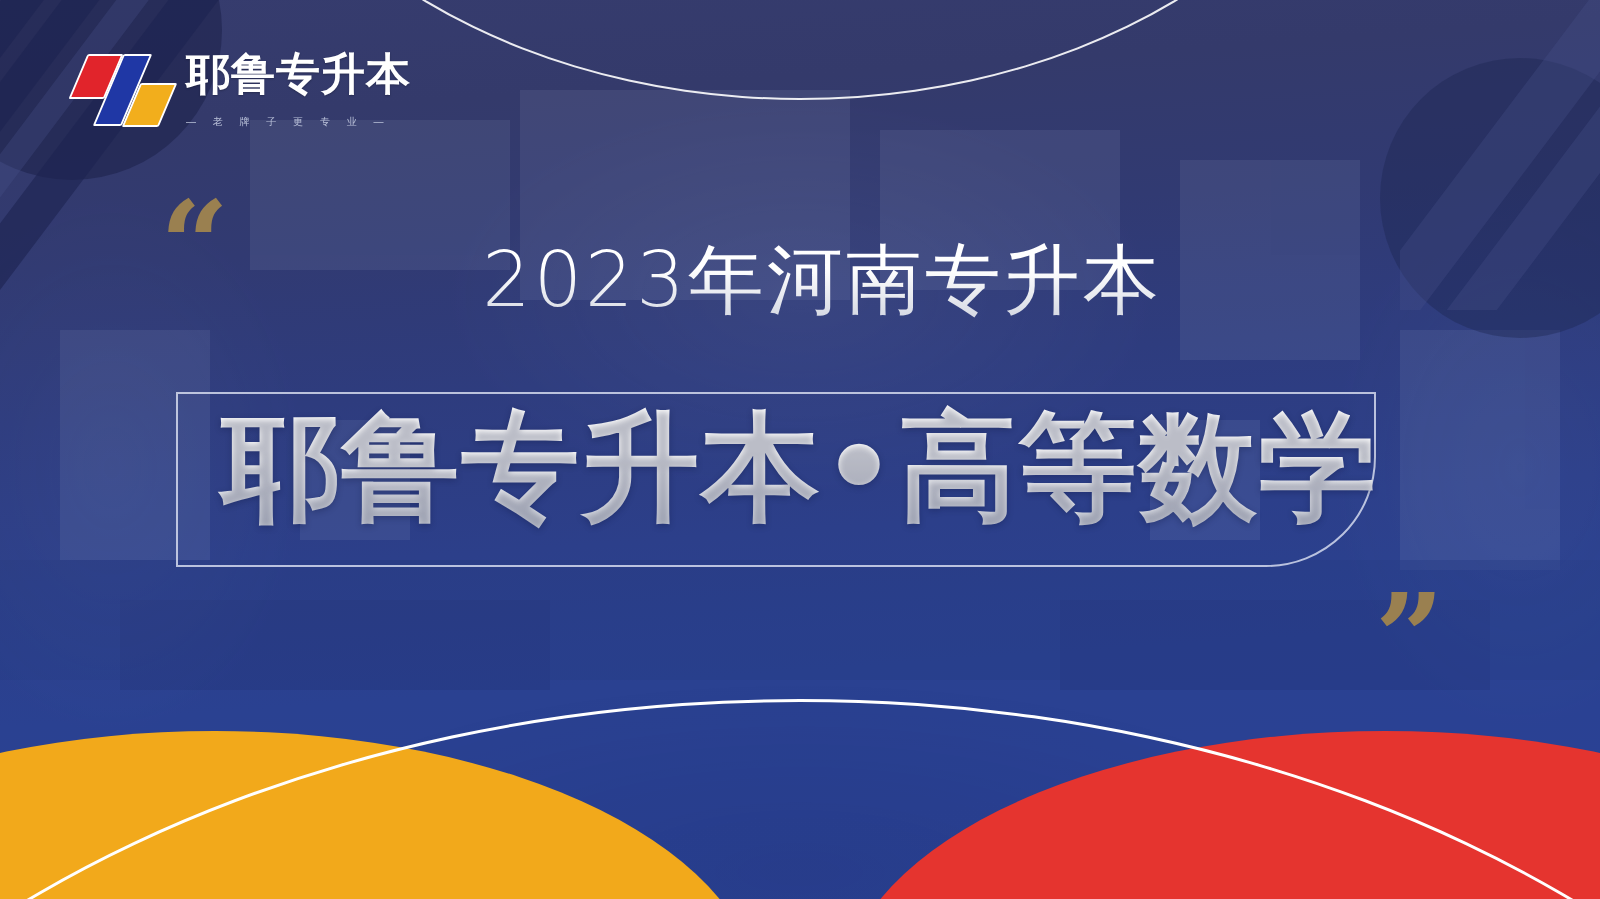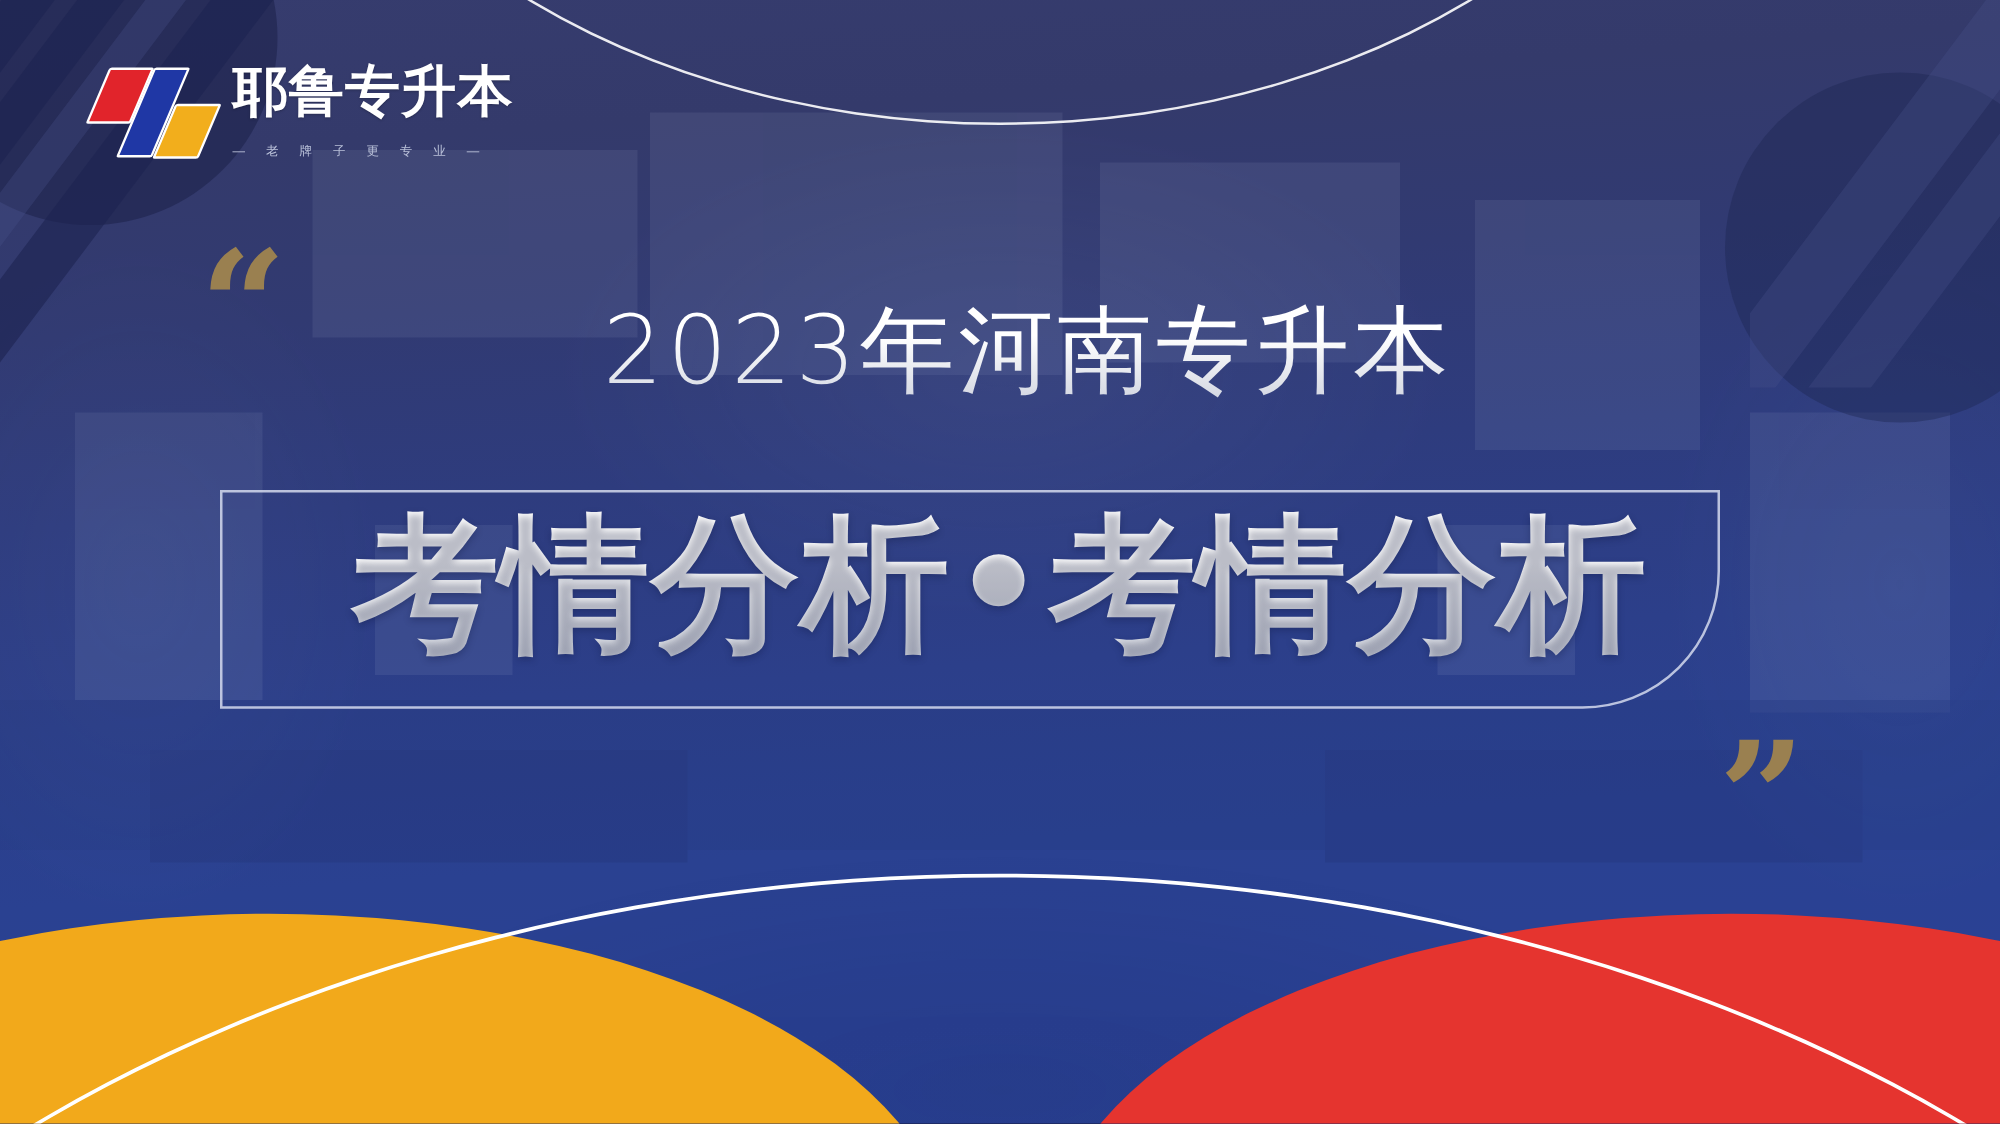--- a/index.html
+++ b/index.html
@@ -300,15 +300,15 @@
   </div>
 
   <div class="quote quote-open">“</div>
   <div class="quote quote-close">”</div>
 
   <div class="headline-wrap">
     <div class="subtitle">2023年河南专升本</div>
   </div>
 
   <div class="frame"></div>
-  <div class="title">考情分析•考情分析</div>
+  <div class="title">耶鲁专升本•高等数学</div>
 
 </div>
 
 </body></html>

